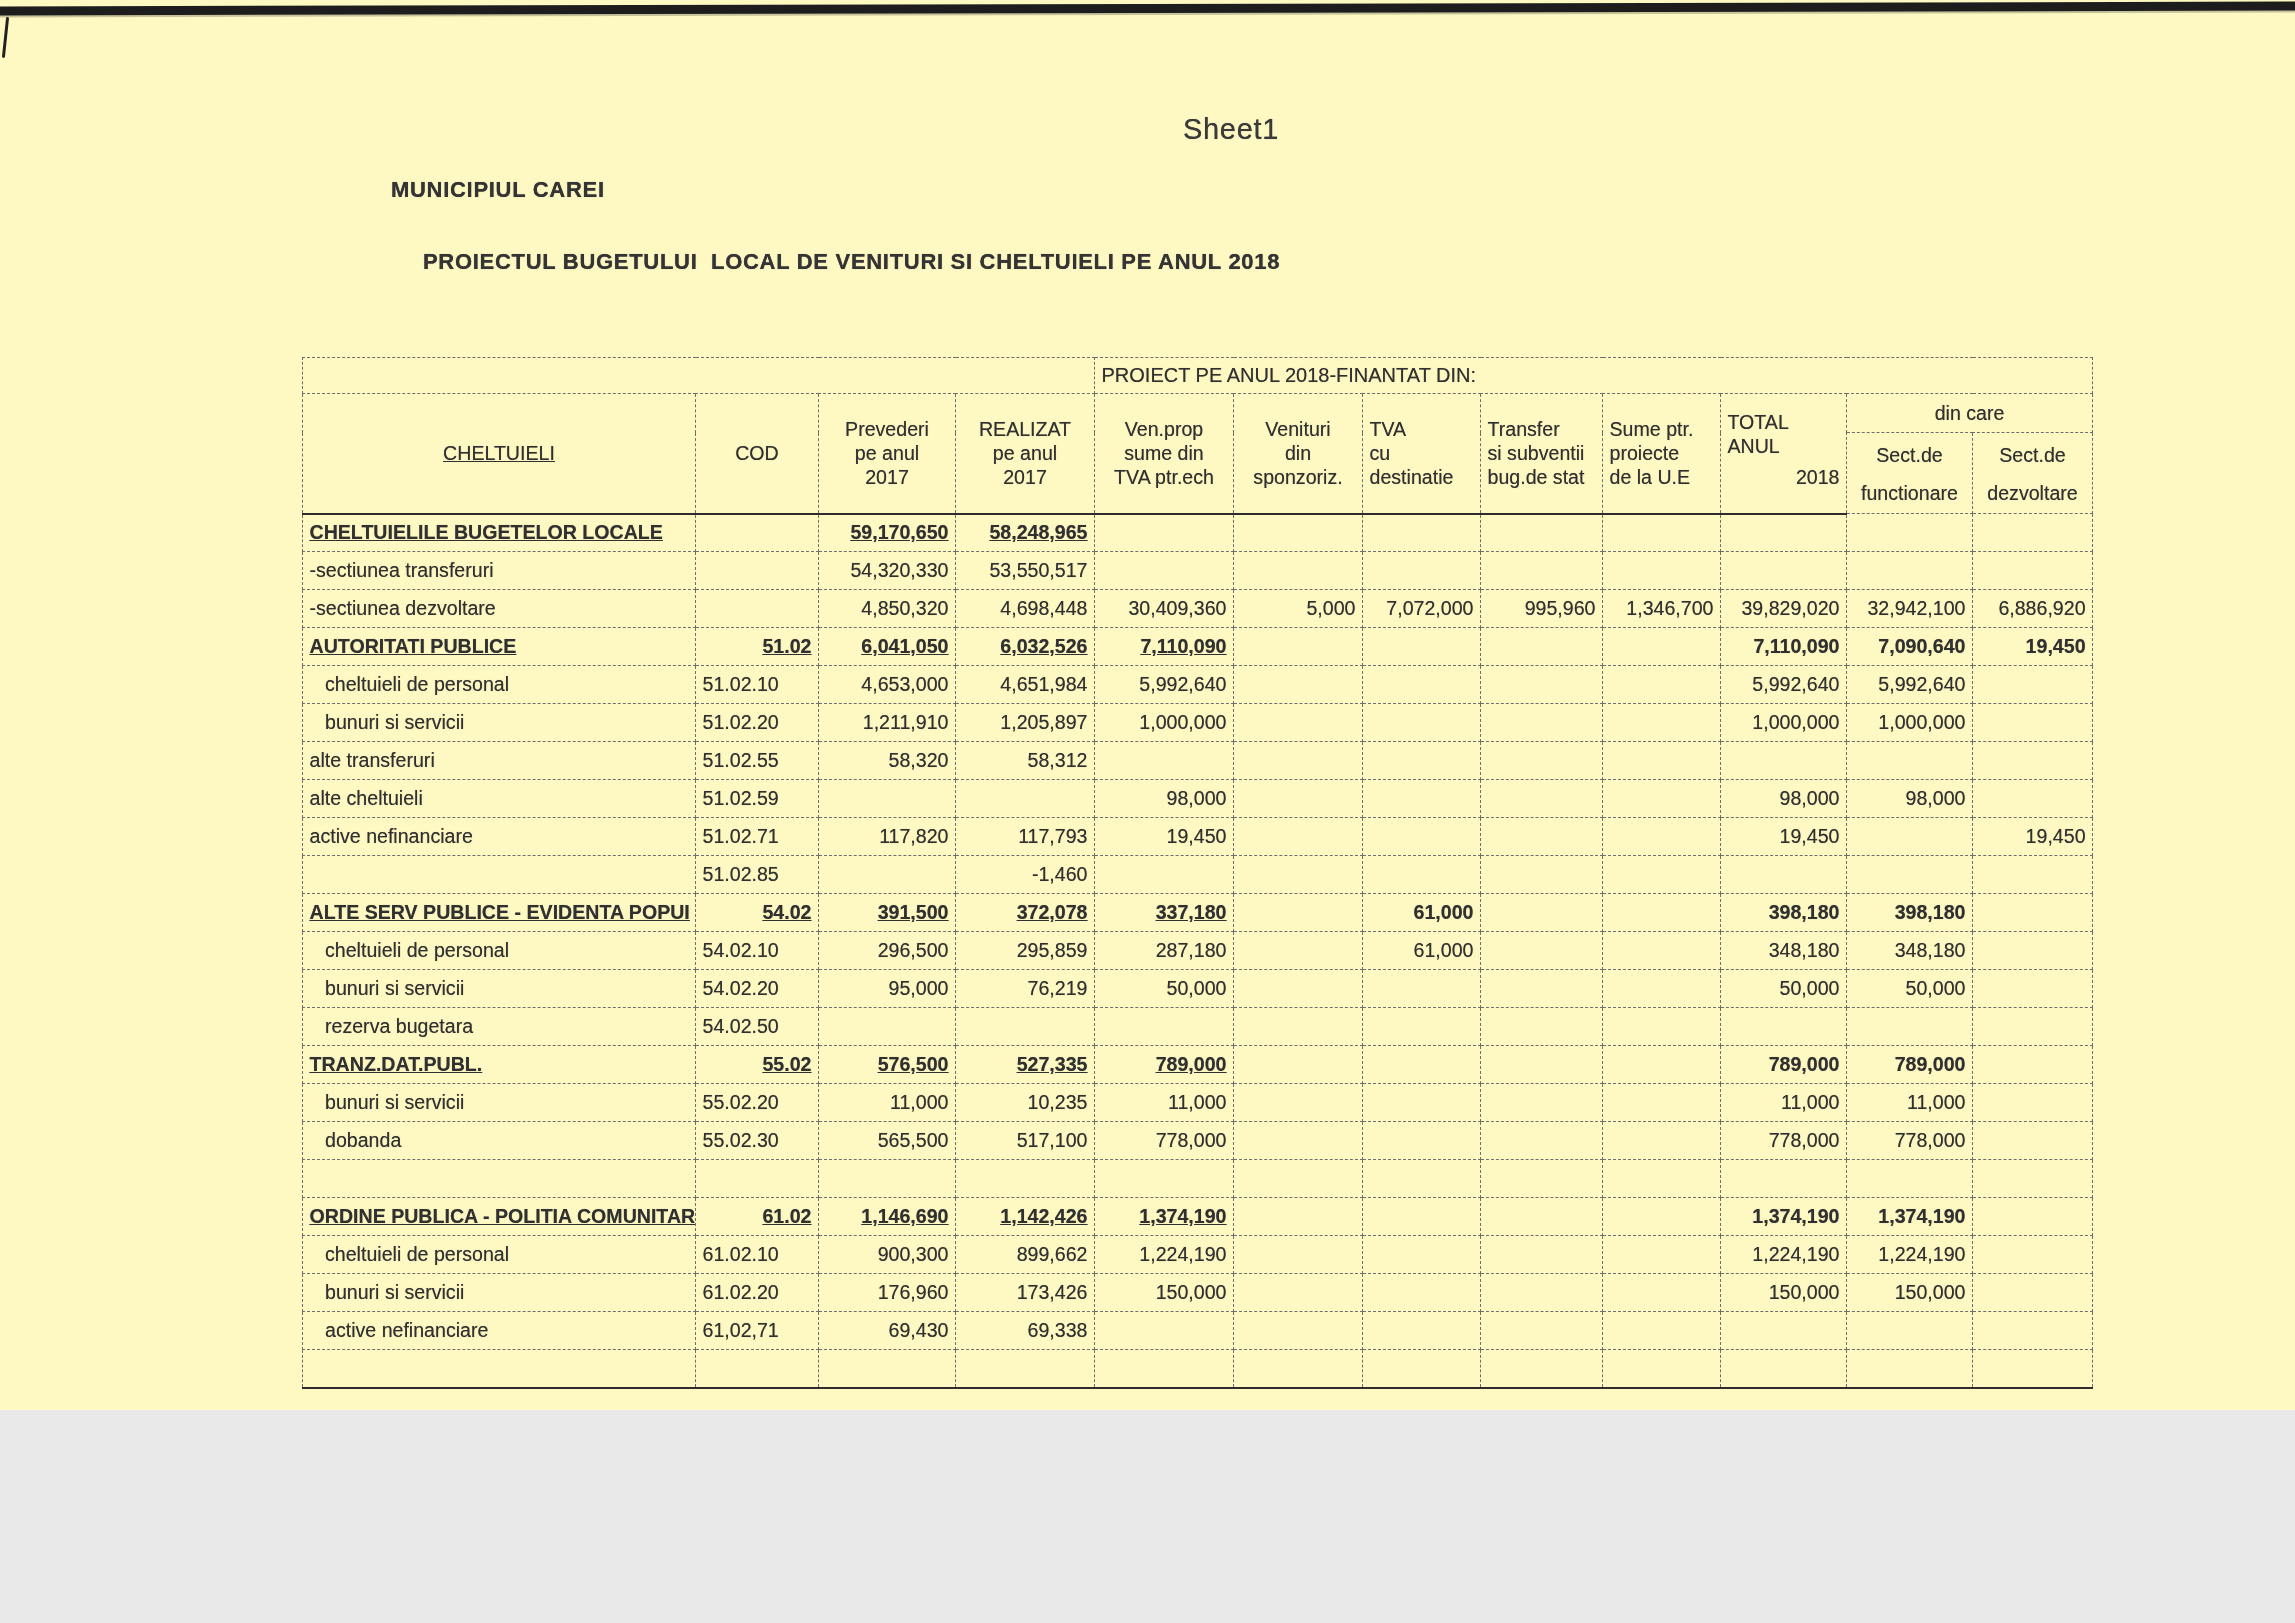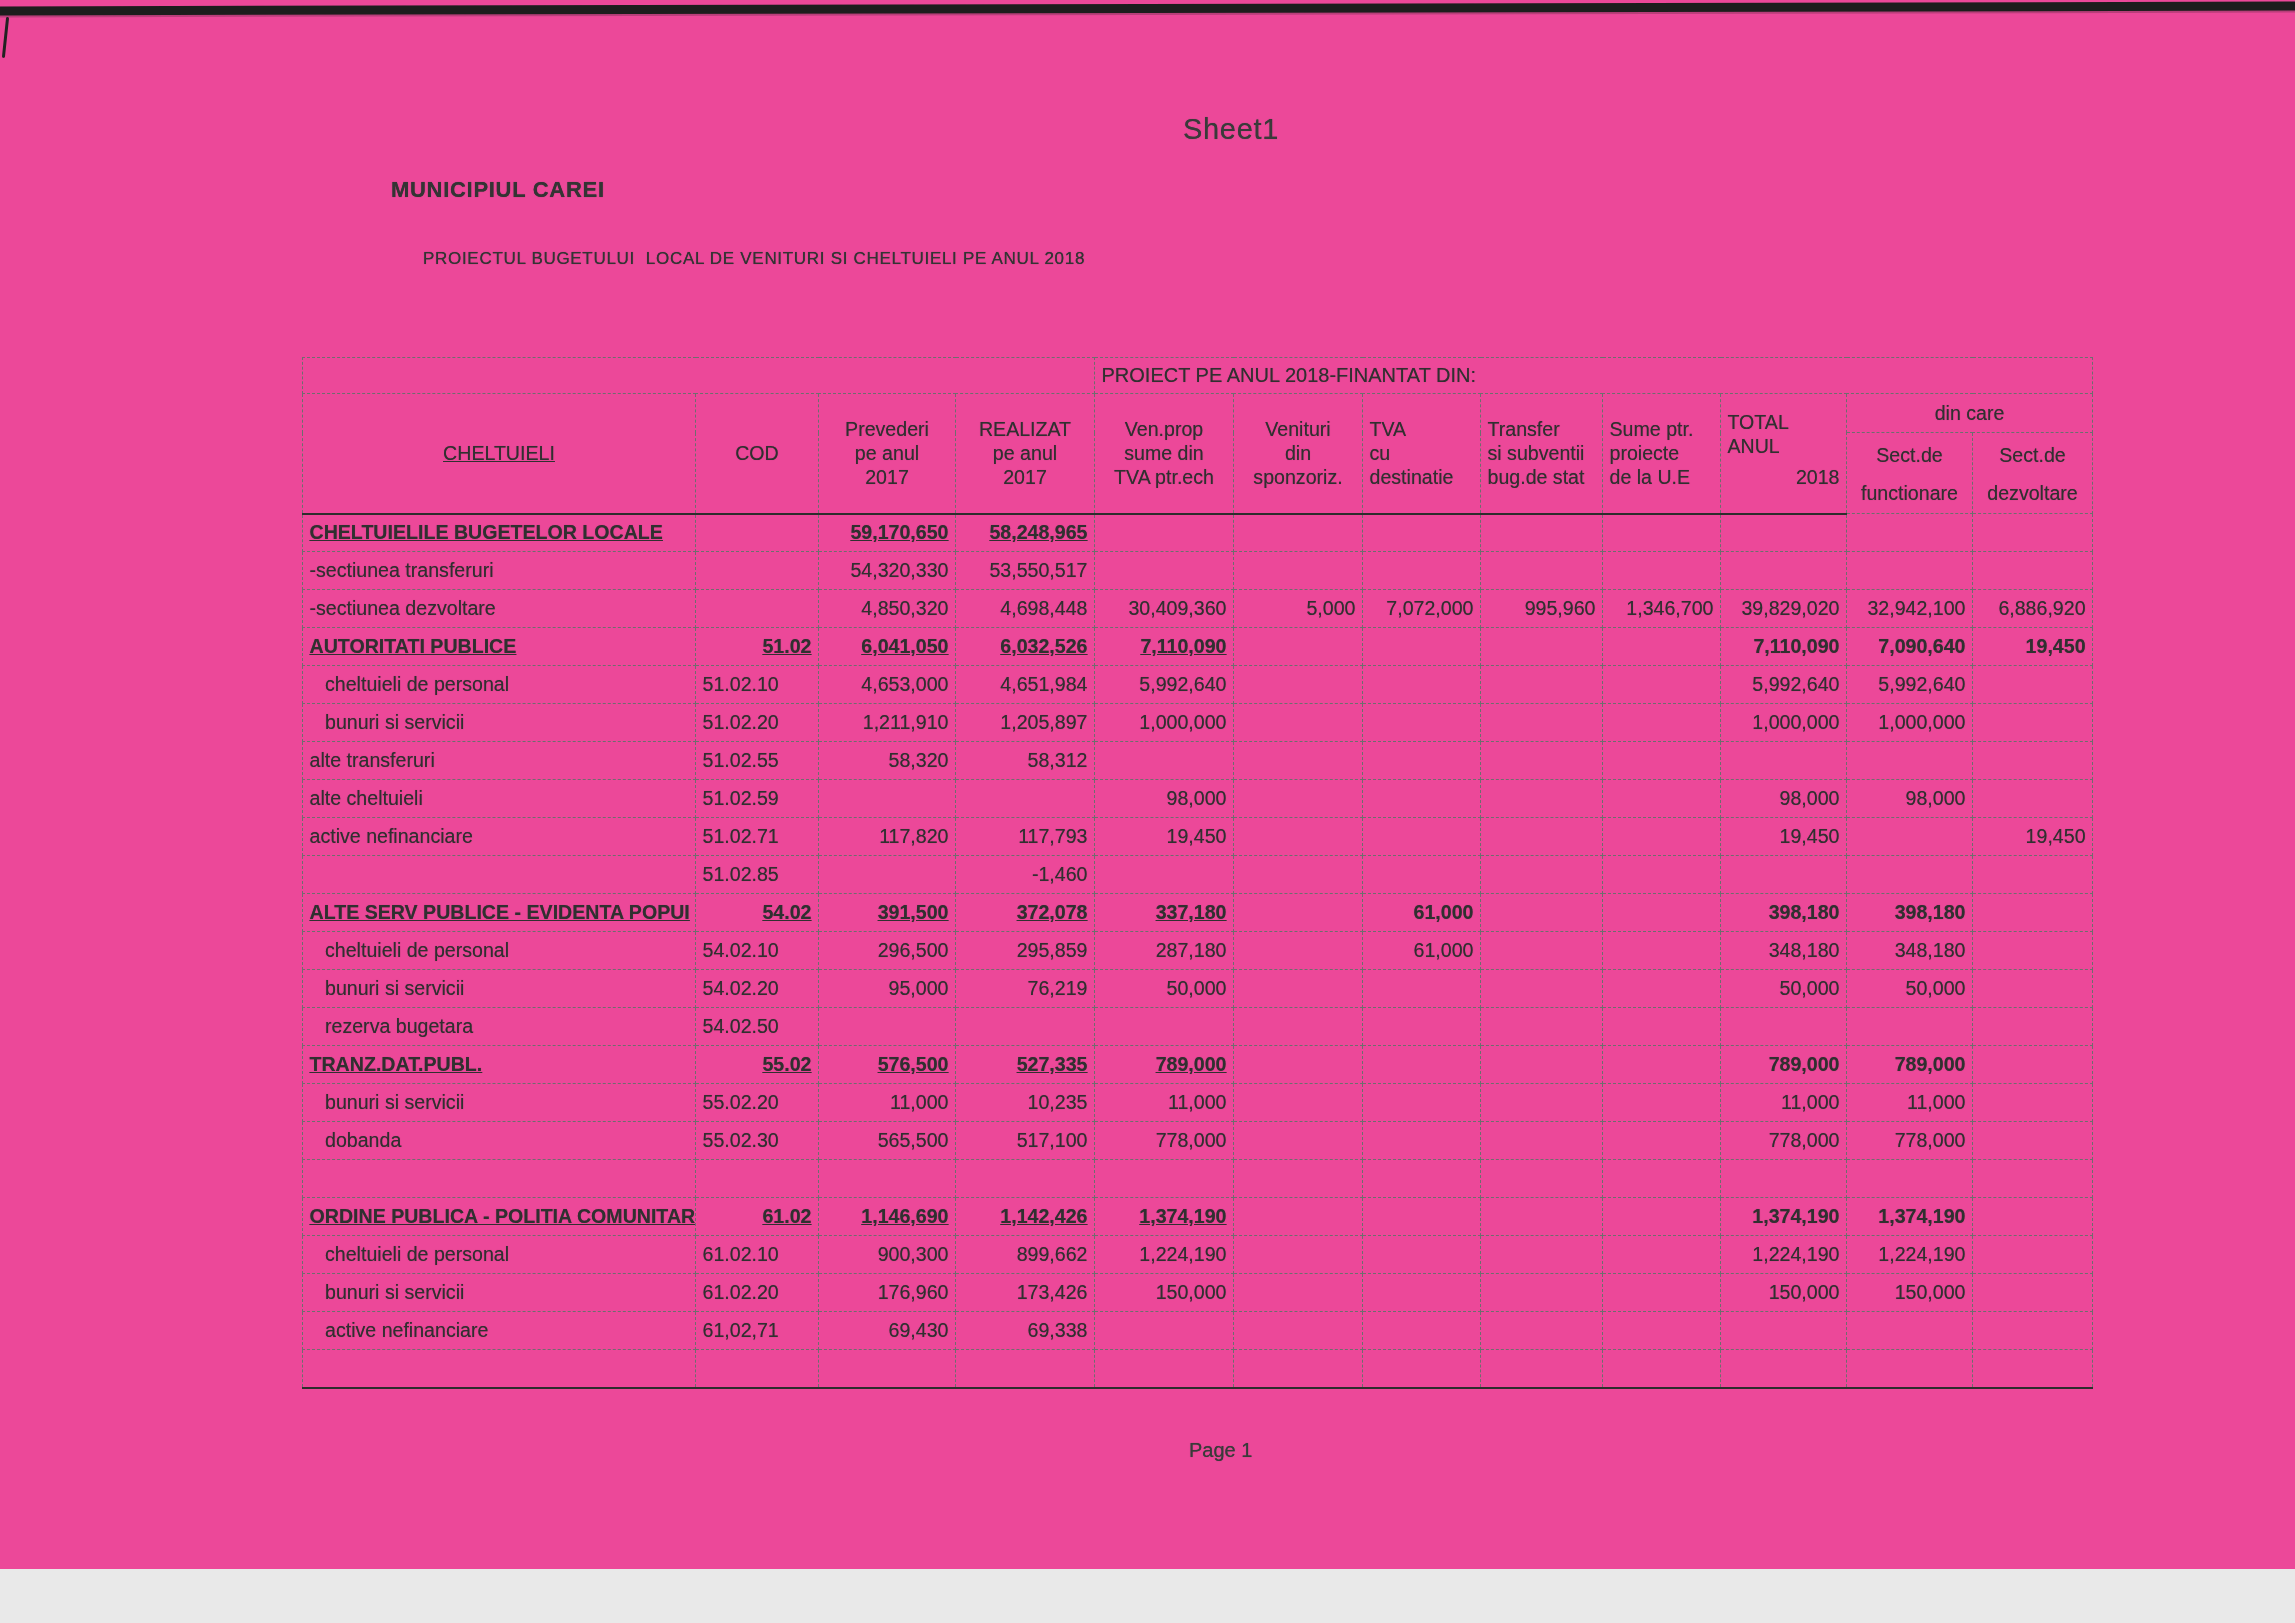--- a/index.html
+++ b/index.html
@@ -1,19 +1,19 @@
 <!DOCTYPE html>
 <html style="font-size:10.5px"><head>
 <meta charset="utf-8">
 <style>
   html,body{margin:0;padding:0;background:#e9e9e9;}
   .page{
     position:relative;
-    width:2295px;height:1569px;
-    background:#ec4899;
+    width:2295px;height:1410px;
+    background:#fef9c3;
     font-family:"Liberation Sans", sans-serif;
     color:#2e2e2e;
     overflow:hidden;
   }
   
   .scan-bar{
     position:absolute;left:-13px;top:3.9px;width:2324px;height:8.5px;
     background:#1d1d1d;transform:rotate(-0.12deg);
     box-shadow:0 2px 0 rgba(30,30,30,.25);
   }
@@ -26,21 +26,21 @@
     font-size:29px;color:#3a3a3a;letter-spacing:0.7px;
     text-shadow:0 0 0.7px #444;
   }
   .org-name{
     position:absolute;left:391px;top:177px;
     font-size:22px;font-weight:bold;letter-spacing:0.7px;color:#343434;
     text-shadow:0 0 0.7px #333;
   }
   .doc-title{
     position:absolute;left:423px;top:249px;
-    font-size:17px;font-weight:normal;letter-spacing:0.7px;color:#343434;
+    font-size:22px;font-weight:bold;letter-spacing:0.7px;color:#343434;
     white-space:pre;text-shadow:0 0 0.7px #333;
   }
   .footer-page{
     position:absolute;left:1189px;top:1439px;
     font-size:20px;color:#3a3a3a;text-shadow:0 0 0.7px #444;
   }
 
   table.budget{
     position:absolute;left:302px;top:357px;
     width:1789px;border-collapse:collapse;table-layout:fixed;

